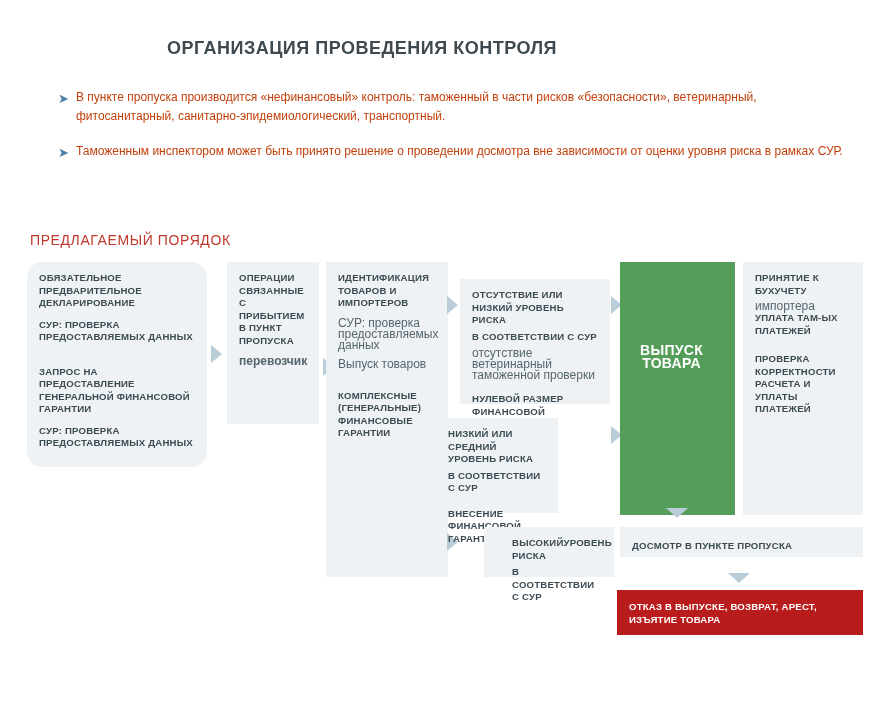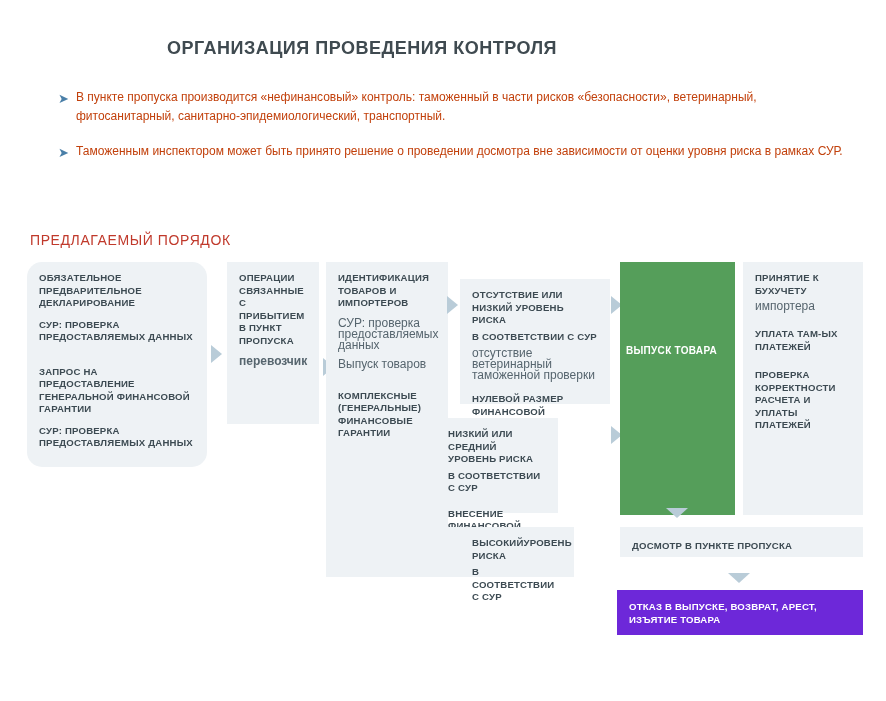--- a/index.html
+++ b/index.html
@@ -104,26 +104,26 @@
     background: #559e5a;
     color: #ffffff;
   }
   .green .ctr {
     position: absolute;
     left: 0;
     right: 12px;
     top: 82px;
     text-align: center;
     font-weight: bold;
-    font-size: 10px;
+    font-size: 14px;
     line-height: 13px;
     letter-spacing: 0.3px;
   }
   .red {
-    background: #6d28d9;
+    background: #b91c1c;
     color: #ffffff;
   }
   .arrow-right {
     position: absolute;
     width: 0;
     height: 0;
     border-top: 9px solid transparent;
     border-bottom: 9px solid transparent;
     border-left: 11px solid #b9ccd8;
   }
@@ -195,38 +195,38 @@
       <div class="sub" style="margin-top:5px;">отсутствие ветеринарный таможенной проверки</div>
       <div class="ttl" style="margin-top:12px;">НУЛЕВОЙ РАЗМЕР ФИНАНСОВОЙ ГАРАНТИИ</div>
     </div>
 
     <div class="box" style="left:436px; top:418px; width:122px; height:95px;">
       <div class="ttl">НИЗКИЙ или СРЕДНИЙ УРОВЕНЬ РИСКА</div>
       <div class="ttl" style="margin-top:4px;">в соответствии с СУР</div>
       <div class="ttl" style="margin-top:13px;">ВНЕСЕНИЕ ФИНАНСОВОЙ ГАРАНТИИ</div>
     </div>
 
-    <div class="box" style="left:444px; top:527px; width:130px; height:50px;padding-left:28px;">
+    <div class="box" style="left:484px; top:527px; width:130px; height:50px;padding-left:28px;">
       <div class="ttl">ВЫСОКИЙУРОВЕНЬ РИСКА</div>
       <div class="ttl" style="margin-top:4px;">в соответствии с СУР</div>
     </div>
 
     <div class="arrow-right" style="left:611px; top:296px;"></div>
     <div class="arrow-right" style="left:611px; top:426px;"></div>
 
     <div class="box green" style="left:620px; top:262px; width:115px; height:253px;">
       <div class="ctr">ВЫПУСК ТОВАРА</div>
     </div>
 
     <div class="arrow-down" style="left:666px; top:508px;"></div>
 
     <div class="box" style="left:743px; top:262px; width:120px; height:253px;">
       <div class="ttl">ПРИНЯТИЕ К БУХУЧЕТУ</div>
       <div class="sub" style="margin-top:4px;">импортера</div>
-      <div class="ttl" style="margin-top:16px;">УПЛАТА ТАМ-ЫХ ПЛАТЕЖЕЙ</div>
+      <div class="ttl" style="">УПЛАТА ТАМ-ЫХ ПЛАТЕЖЕЙ</div>
       <div class="ttl" style="margin-top:16px;">ПРОВЕРКА КОРРЕКТНОСТИ РАСЧЕТА И УПЛАТЫ ПЛАТЕЖЕЙ</div>
     </div>
 
     <div class="box" style="left:620px; top:527px; width:243px; height:30px; padding-top:13px;">
       <div class="ttl">ДОСМОТР В ПУНКТЕ ПРОПУСКА</div>
     </div>
 
     <div class="arrow-down" style="left:728px; top:573px;"></div>
 
     <div class="box red" style="left:617px; top:590px; width:246px; height:45px; padding-top:11px;">

